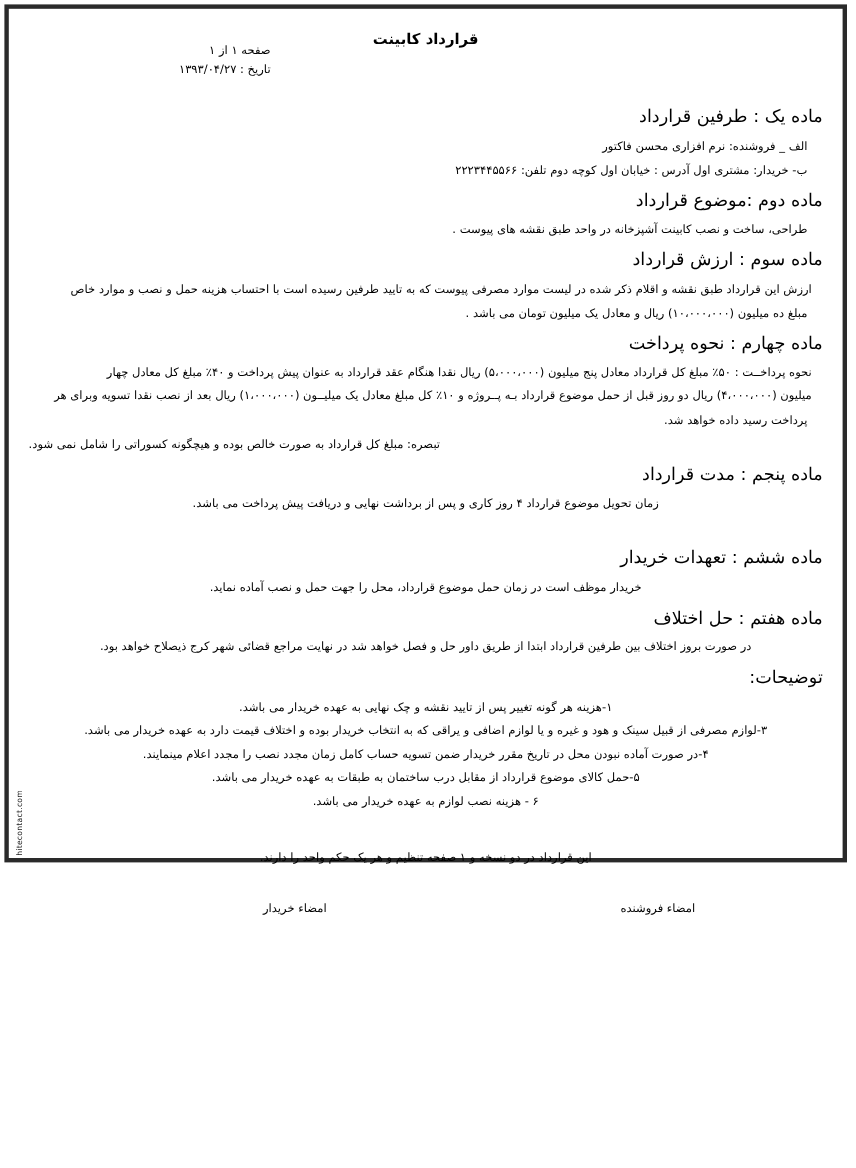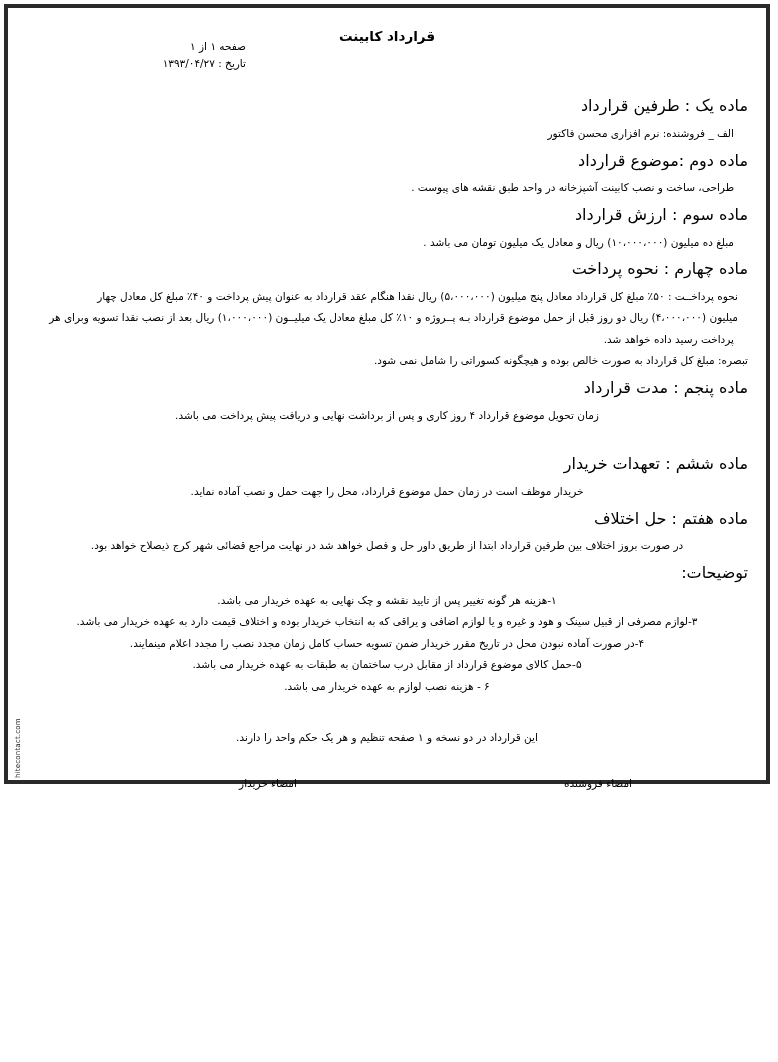--- a/index.html
+++ b/index.html
@@ -83,21 +83,21 @@
     line-height: 2.05;
     text-align: justify;
     text-align-last: right;
     padding-right: 10px;
     padding-left: 2px;
   }
   .note-line {
     margin: 0;
     font-size: 10.5px;
     line-height: 2.05;
-    text-align: right;
+    text-align: left;
   }
   .center-line {
     margin: 0;
     font-size: 10.5px;
     line-height: 2.05;
     text-align: center;
   }
   .spacer-md { height: 22px; }
   .spacer-lg { height: 30px; }
 
@@ -154,25 +154,27 @@
 
     <div class="meta-block">
       <span class="meta-line">صفحه ۱ از ۱</span>
       <span class="meta-line">تاریخ :  ۱۳۹۳/۰۴/۲۷</span>
     </div>
 
     <div class="body-wrap">
 
       <p class="art-head">ماده یک : طرفین قرارداد</p>
       <p class="art-line">الف _ فروشنده:  نرم افزاری محسن  فاکتور</p>
+      <p class="art-line">ب- خریدار: مشتری اول   آدرس : خیابان اول کوچه دوم   تلفن: ۲۲۲۳۴۴۵۵۶۶</p>
 
       <p class="art-head">ماده دوم :موضوع  قرارداد</p>
       <p class="art-line">طراحی، ساخت و نصب کابینت آشپزخانه در واحد طبق نقشه های پیوست .</p>
 
       <p class="art-head">ماده سوم : ارزش قرارداد</p>
+      <p class="art-para">ارزش این قرارداد طبق نقشه و اقلام ذکر شده در لیست موارد مصرفی پیوست که به تایید طرفین رسیده است با احتساب هزینه حمل و نصب و موارد خاص</p>
       <p class="art-line">مبلغ ده میلیون (۱۰،۰۰۰،۰۰۰) ریال و معادل یک میلیون  تومان می باشد .</p>
 
       <p class="art-head">ماده چهارم : نحوه پرداخت</p>
       <p class="art-para">نحوه پرداخــت :  ۵۰٪  مبلغ کل قرارداد معادل پنج میلیون (۵،۰۰۰،۰۰۰) ریال نقدا هنگام عقد قرارداد به عنوان پیش پرداخت و ۴۰٪ مبلغ کل معادل  چهار</p>
       <p class="art-para">میلیون (۴،۰۰۰،۰۰۰) ریال دو روز قبل از حمل موضوع قرارداد بـه پــروژه و ۱۰٪ کل مبلغ معادل یک میلیــون (۱،۰۰۰،۰۰۰) ریال بعد از نصب نقدا تسویه وبرای هر</p>
       <p class="art-line">پرداخت رسید داده خواهد شد.</p>
       <p class="note-line">تبصره: مبلغ کل قرارداد به صورت خالص بوده و هیچگونه کسوراتی را شامل نمی شود.</p>
 
       <p class="art-head">ماده پنجم : مدت قرارداد</p>
       <p class="center-line">زمان تحویل موضوع قرارداد ۴ روز کاری و پس از برداشت نهایی و دریافت پیش پرداخت می باشد.</p>

